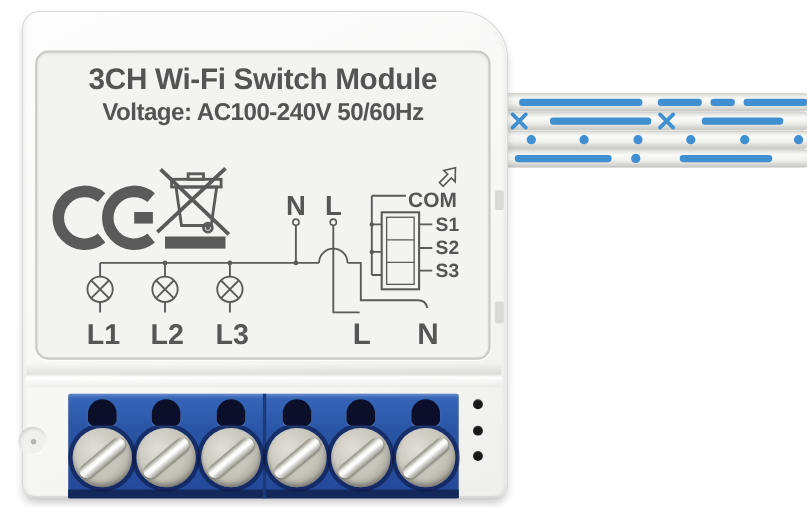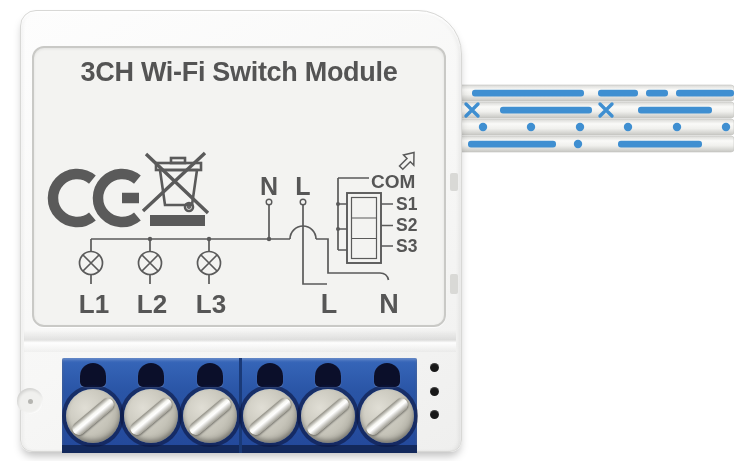--- a/index.html
+++ b/index.html
@@ -132,20 +132,21 @@
     </g>
   </svg>
 
   <div class="module-body"></div>
   <div class="housing-step"></div>
   <div class="edge-notch notch-1"></div>
   <div class="edge-notch notch-2"></div>
 
   <div class="label-panel">
     <div class="panel-title">3CH Wi-Fi Switch Module</div>
+    <div class="panel-spec">Voltage: AC100-240V 50/60Hz</div>
   </div>
 
   <svg class="diagram-svg" width="440" height="330" viewBox="20 10 440 330">
 
     <g stroke="#5a5a5a" stroke-width="10.5" fill="none">
       <path d="M92.4 179.6 A24 24 0 1 0 92.4 216.4"></path>
       <path d="M137.4 179.6 A24 24 0 1 0 137.4 216.4"></path>
       <path d="M122 198 H 139"></path>
     </g>
 

